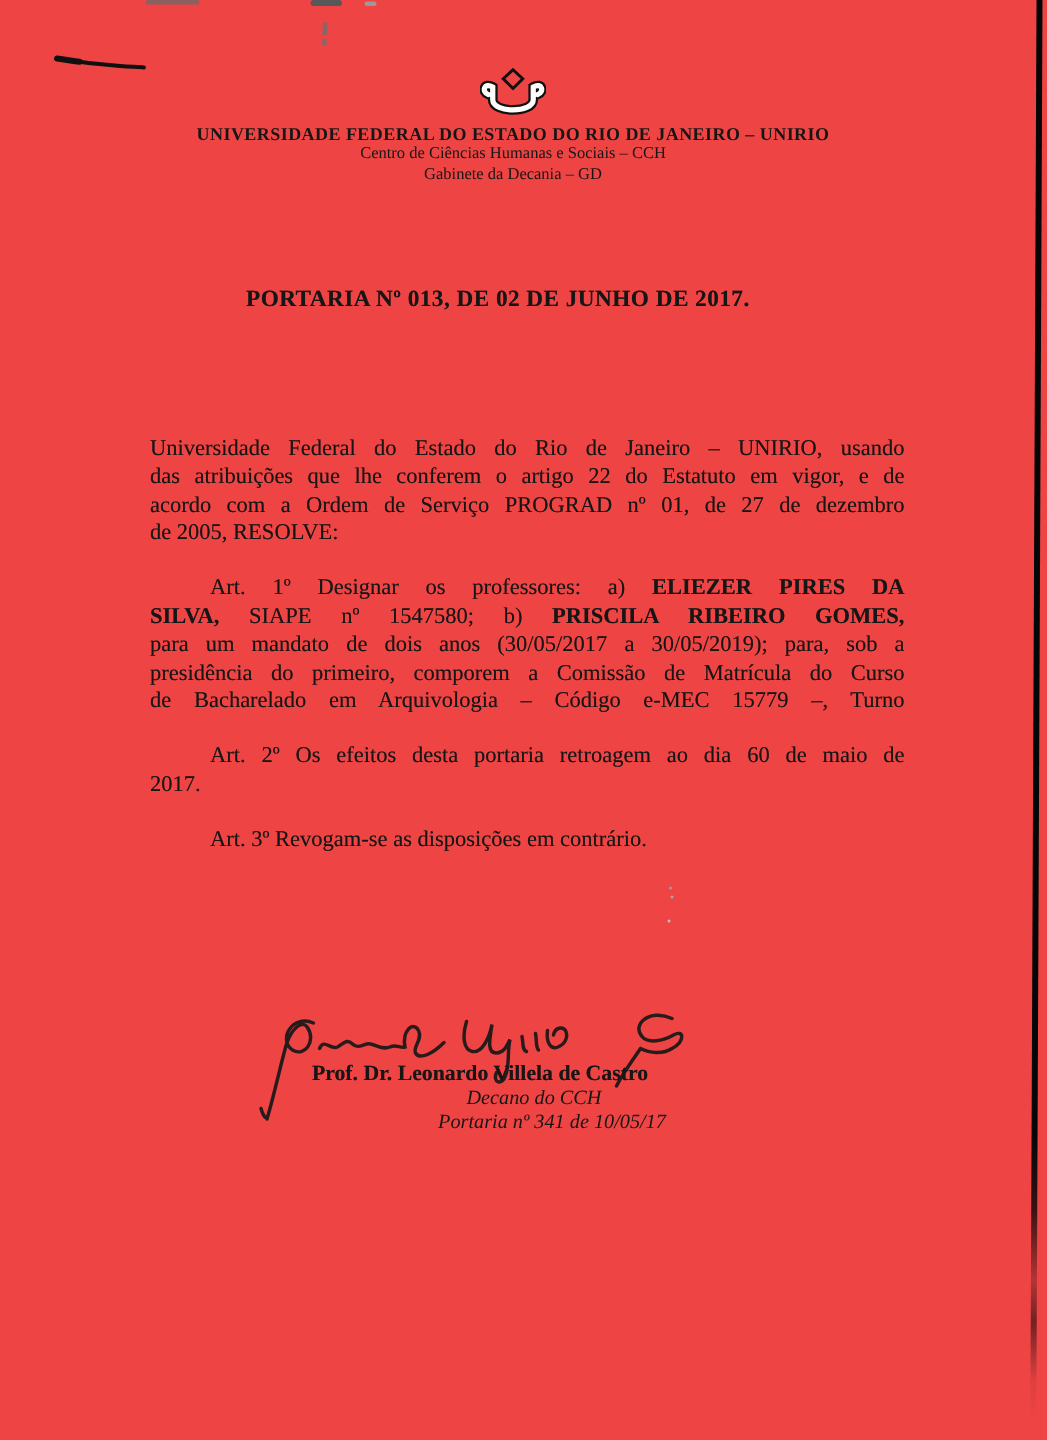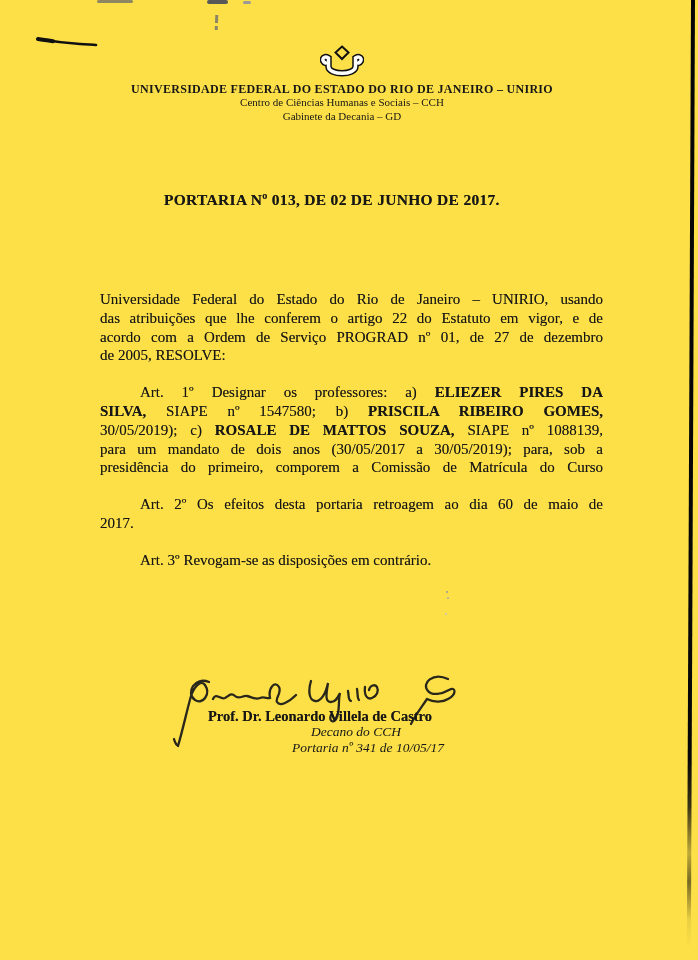--- a/index.html
+++ b/index.html
@@ -1,17 +1,17 @@
 <!DOCTYPE html>
 <html><head>
 <meta charset="utf-8">
 <style>
   html,body{margin:0;padding:0;background:#e8e8e8;}
   #page{
-    position:relative;width:698px;height:960px;background:#fde047;
+    position:relative;width:698px;height:960px;background:#ef4444;
     font-family:"Liberation Serif","DejaVu Serif",serif;color:#161616;overflow:hidden;
   }
   
   .mark{position:absolute;}
   .edge-line{
     left:691px;top:0;width:4px;height:948px;transform-origin:top left;transform:rotate(0.25deg);
     background:linear-gradient(180deg,#060606 0%,#060606 80%,rgba(6,6,6,.8) 85%,rgba(6,6,6,.25) 90%,rgba(6,6,6,.55) 93%,rgba(6,6,6,.08) 97%,transparent 100%);
   }
   .top-smudge-1{left:97px;top:0;width:36px;height:3px;background:#6a6a6a;opacity:.75;border-radius:2px;}
   .top-smudge-2{left:207px;top:0;width:21px;height:4px;background:#585858;border-radius:2px;}
@@ -81,23 +81,23 @@
   <div class="body-block">
       <div class="para">
         <div class="line"><span>Universidade Federal do Estado do Rio de Janeiro – UNIRIO, usando</span></div>
         <div class="line"><span>das atribuições que lhe conferem o artigo 22 do Estatuto em vigor, e de</span></div>
         <div class="line"><span>acordo com a Ordem de Serviço PROGRAD nº 01, de 27 de dezembro</span></div>
         <div class="line last"><span>de 2005, RESOLVE:</span></div>
       </div>
       <div class="para">
         <div class="line first"><span>Art. 1º Designar os professores: a) </span><span class="b">ELIEZER PIRES DA</span></div>
         <div class="line"><span class="b">SILVA,</span><span> SIAPE nº 1547580; b) </span><span class="b">PRISCILA RIBEIRO GOMES,</span></div>
-        <div class="line"><span>30/05/2019); c) </span><span class="b">ROSALE DE MATTOS SOUZA,</span><span> SIAPE nº 1088139,</span></div>
         <div class="line"><span>para um mandato de dois anos (30/05/2017 a 30/05/2019); para, sob a</span></div>
         <div class="line"><span>presidência do primeiro, comporem a Comissão de Matrícula do Curso</span></div>
+        <div class="line"><span>de Bacharelado em Arquivologia – Código e-MEC 15779 –, Turno</span></div>
       </div>
       <div class="para">
         <div class="line first"><span>Art. 2º Os efeitos desta portaria retroagem ao dia 60 de maio de</span></div>
         <div class="line last"><span>2017.</span></div>
       </div>
       <div class="para">
         <div class="line first last"><span>Art. 3º Revogam-se as disposições em contrário.</span></div>
       </div>
     </div>
 

